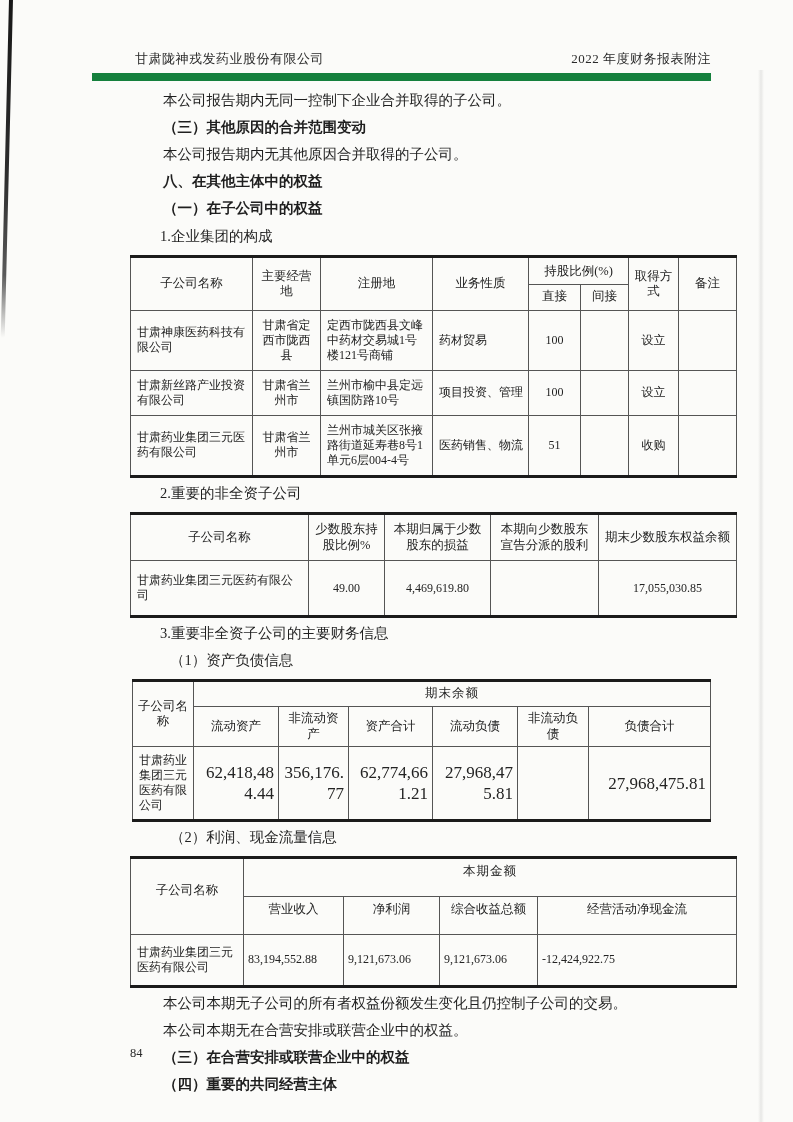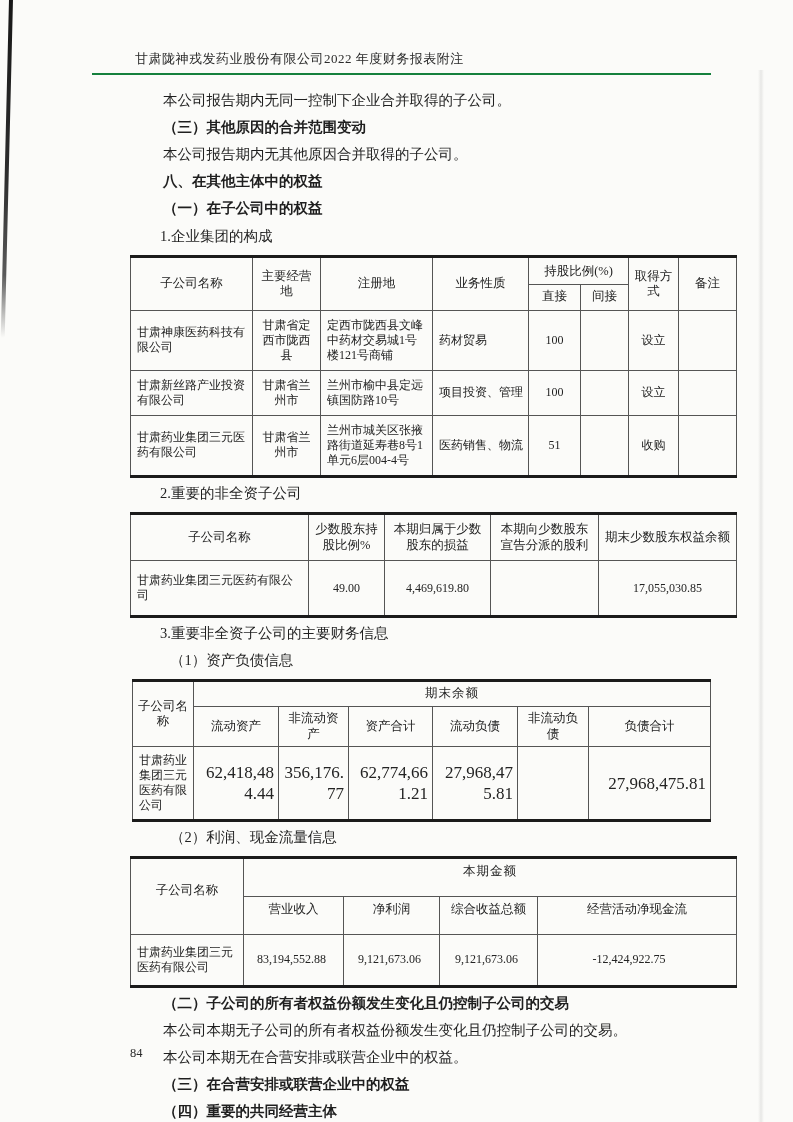--- a/index.html
+++ b/index.html
@@ -17,22 +17,22 @@
     background:linear-gradient(to bottom,#161616 0%,#2e2e2e 55%,#5a5a5a 82%,rgba(90,90,90,0) 100%);
     transform:rotate(1.4deg);border-radius:2px;
   }
   .scan-edge-right{
     position:absolute;right:29px;top:70px;bottom:0;width:6px;
     background:linear-gradient(to right,rgba(130,130,130,0),rgba(130,130,130,.16),rgba(130,130,130,0));
   }
   
   .page-header{
     position:absolute;left:92px;right:82px;top:50px;
-    display:flex;justify-content:flex-start;align-items:flex-end;
-    border-bottom:2px solid #15803d;padding-bottom:5px;
+    display:flex;justify-content:space-between;align-items:flex-end;
+    border-bottom:8px solid #15803d;padding-bottom:5px;
   }
   .page-header .company{margin-left:43px;font-size:13px;letter-spacing:.5px;color:#2a2a2a;}
   .page-header .title{font-size:13px;letter-spacing:.5px;color:#2a2a2a;}
   
   .content{position:absolute;left:130px;top:92px;width:606px;}
   .para{font-size:14.5px;line-height:1.18;margin:0 0 10px;}
   .indent{padding-left:33px;}
   .indent-num{padding-left:30px;}
   .indent-paren{padding-left:40px;}
   .bold{font-weight:bold;}
@@ -56,21 +56,21 @@
   .cell-left{text-align:left;padding-left:6px;}
   .num{font-family:"Liberation Serif","DejaVu Serif",serif;}
   .t2 th{padding-top:7px;padding-bottom:7px;}
   .t2 td{padding-top:12px;padding-bottom:12px;}
   .t3 th{padding-top:4px;padding-bottom:4px;}
   .t3 td{padding-top:6px;padding-bottom:6px;font-size:17px;}
   .t3 .cell-left{font-size:12px;}
   .t3 .num{text-align:right;padding-right:4px;}
   .t4 th{padding-top:5px;padding-bottom:16px;}
   .t4 td{padding-top:10px;padding-bottom:10px;}
-  .t4 .num{text-align:center;padding-right:8px;}
+  .t4 .num{text-align:left;padding-right:8px;}
   .t4 .num-last{padding-right:20px;}
   .group-head{letter-spacing:1px;}
   
   .page-number{
     position:absolute;left:130px;width:606px;top:1046px;
     text-align:left;font-size:12.5px;color:#2a2a2a;
   }
 </style>
 </head>
 <body>
@@ -248,21 +248,20 @@
       <tr>
         <td class="cell-left">甘肃药业集团三元医药有限公司</td>
         <td class="num">83,194,552.88</td>
         <td class="num">9,121,673.06</td>
         <td class="num">9,121,673.06</td>
         <td class="num num-last">-12,424,922.75</td>
       </tr>
     </tbody>
   </table>
 
-  <p class="para indent bold">（二）子公司的所有者权益份额发生变化且仍控制子公司的交易</p>
   <p class="para indent">本公司本期无子公司的所有者权益份额发生变化且仍控制子公司的交易。</p>
   <p class="para indent">本公司本期无在合营安排或联营企业中的权益。</p>
   <p class="para indent bold">（三）在合营安排或联营企业中的权益</p>
   <p class="para indent bold">（四）重要的共同经营主体</p>
 
 </div>
 
 <div class="page-number">84</div>
 
 </body></html>

